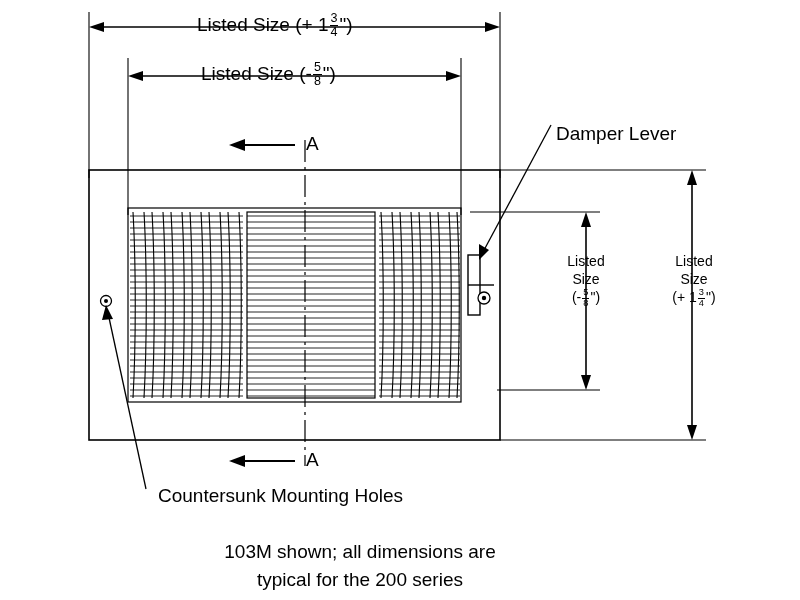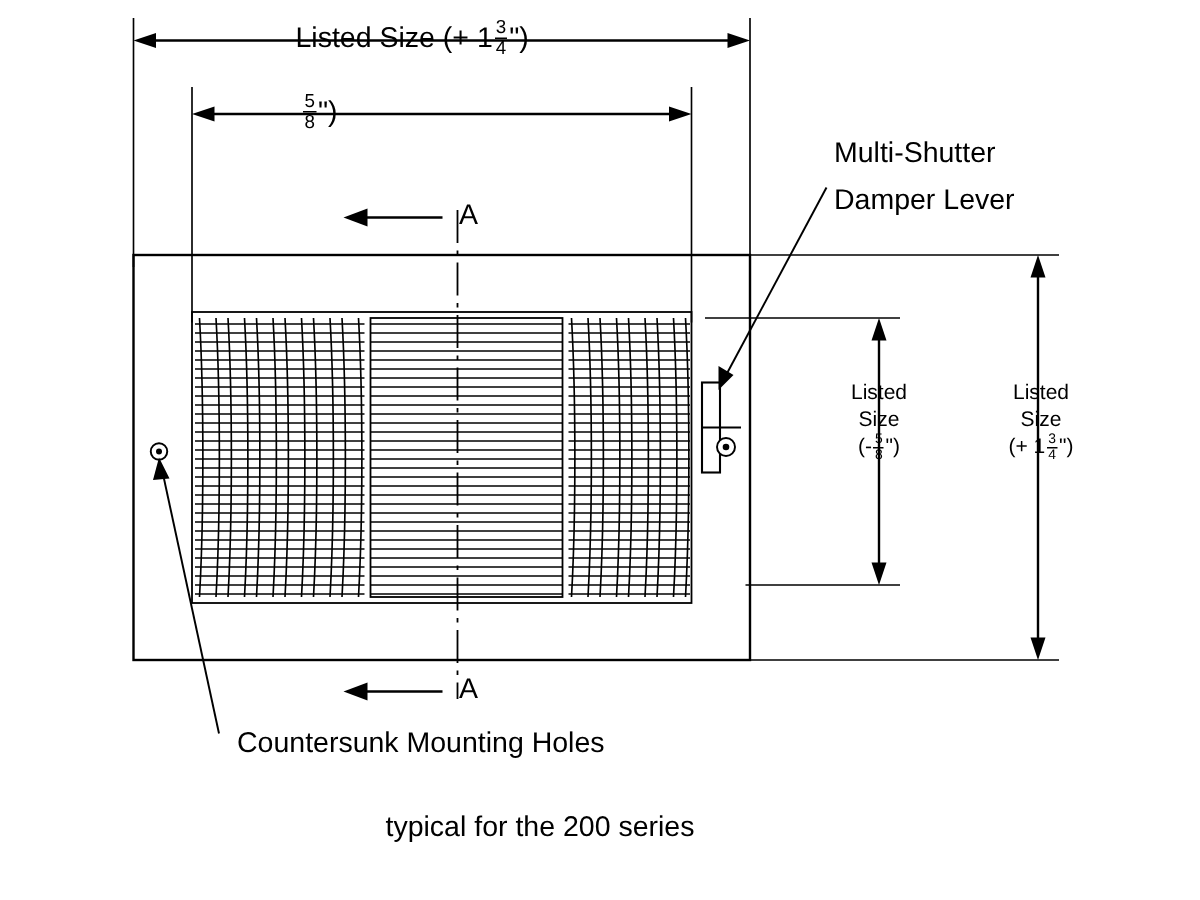--- a/index.html
+++ b/index.html
@@ -209,41 +209,41 @@
       <line x1="146" y1="489" x2="108" y2="313" stroke="#000" stroke-width="1.3"></line>
       <polygon points="106,305 113,319 102,320" fill="#000"></polygon>
     </g>
   </svg>
 
   <div class="lbl lbl-19" style="left:197px; top:12px;">
     <span>Listed Size (+ 1</span><span class="frac"><span class="num">3</span><span class="den">4</span></span><span>")</span>
   </div>
 
   <div class="lbl lbl-19" style="left:201px; top:61px;">
-    <span class="frac"><span class="num">5</span><span class="den">8</span></span><span>")</span>
+    <span>Listed Size (-</span><span class="frac"><span class="num">5</span><span class="den">8</span></span><span>")</span>
   </div>
 
   <div class="lbl lbl-19" style="left:306px; top:133px;">A</div>
 
   <div class="lbl lbl-19" style="left:306px; top:449px;">A</div>
 
-  <div class="lbl lbl-19" style="left:556px; top:92px;">Multi-Shutter</div>
   <div class="lbl lbl-19" style="left:556px; top:123px;">Damper Lever</div>
 
   <div class="lbl lbl-19" style="left:158px; top:485px;">Countersunk Mounting Holes</div>
 
   <div class="stack" style="left:548px; top:253px; width:76px;">
     <div>Listed</div>
     <div>Size</div>
     <div><span>(-</span><span class="frac"><span class="num">5</span><span class="den">8</span></span><span>")</span></div>
   </div>
 
   <div class="stack" style="left:650px; top:253px; width:88px;">
     <div>Listed</div>
     <div>Size</div>
     <div><span>(+ 1</span><span class="frac"><span class="num">3</span><span class="den">4</span></span><span>")</span></div>
   </div>
 
   <div class="note-block" style="left:150px; top:538px; width:420px;">
+    <div>103M shown; all dimensions are</div>
     <div>typical for the 200 series</div>
   </div>
 
 </div>
 
 </body></html>

